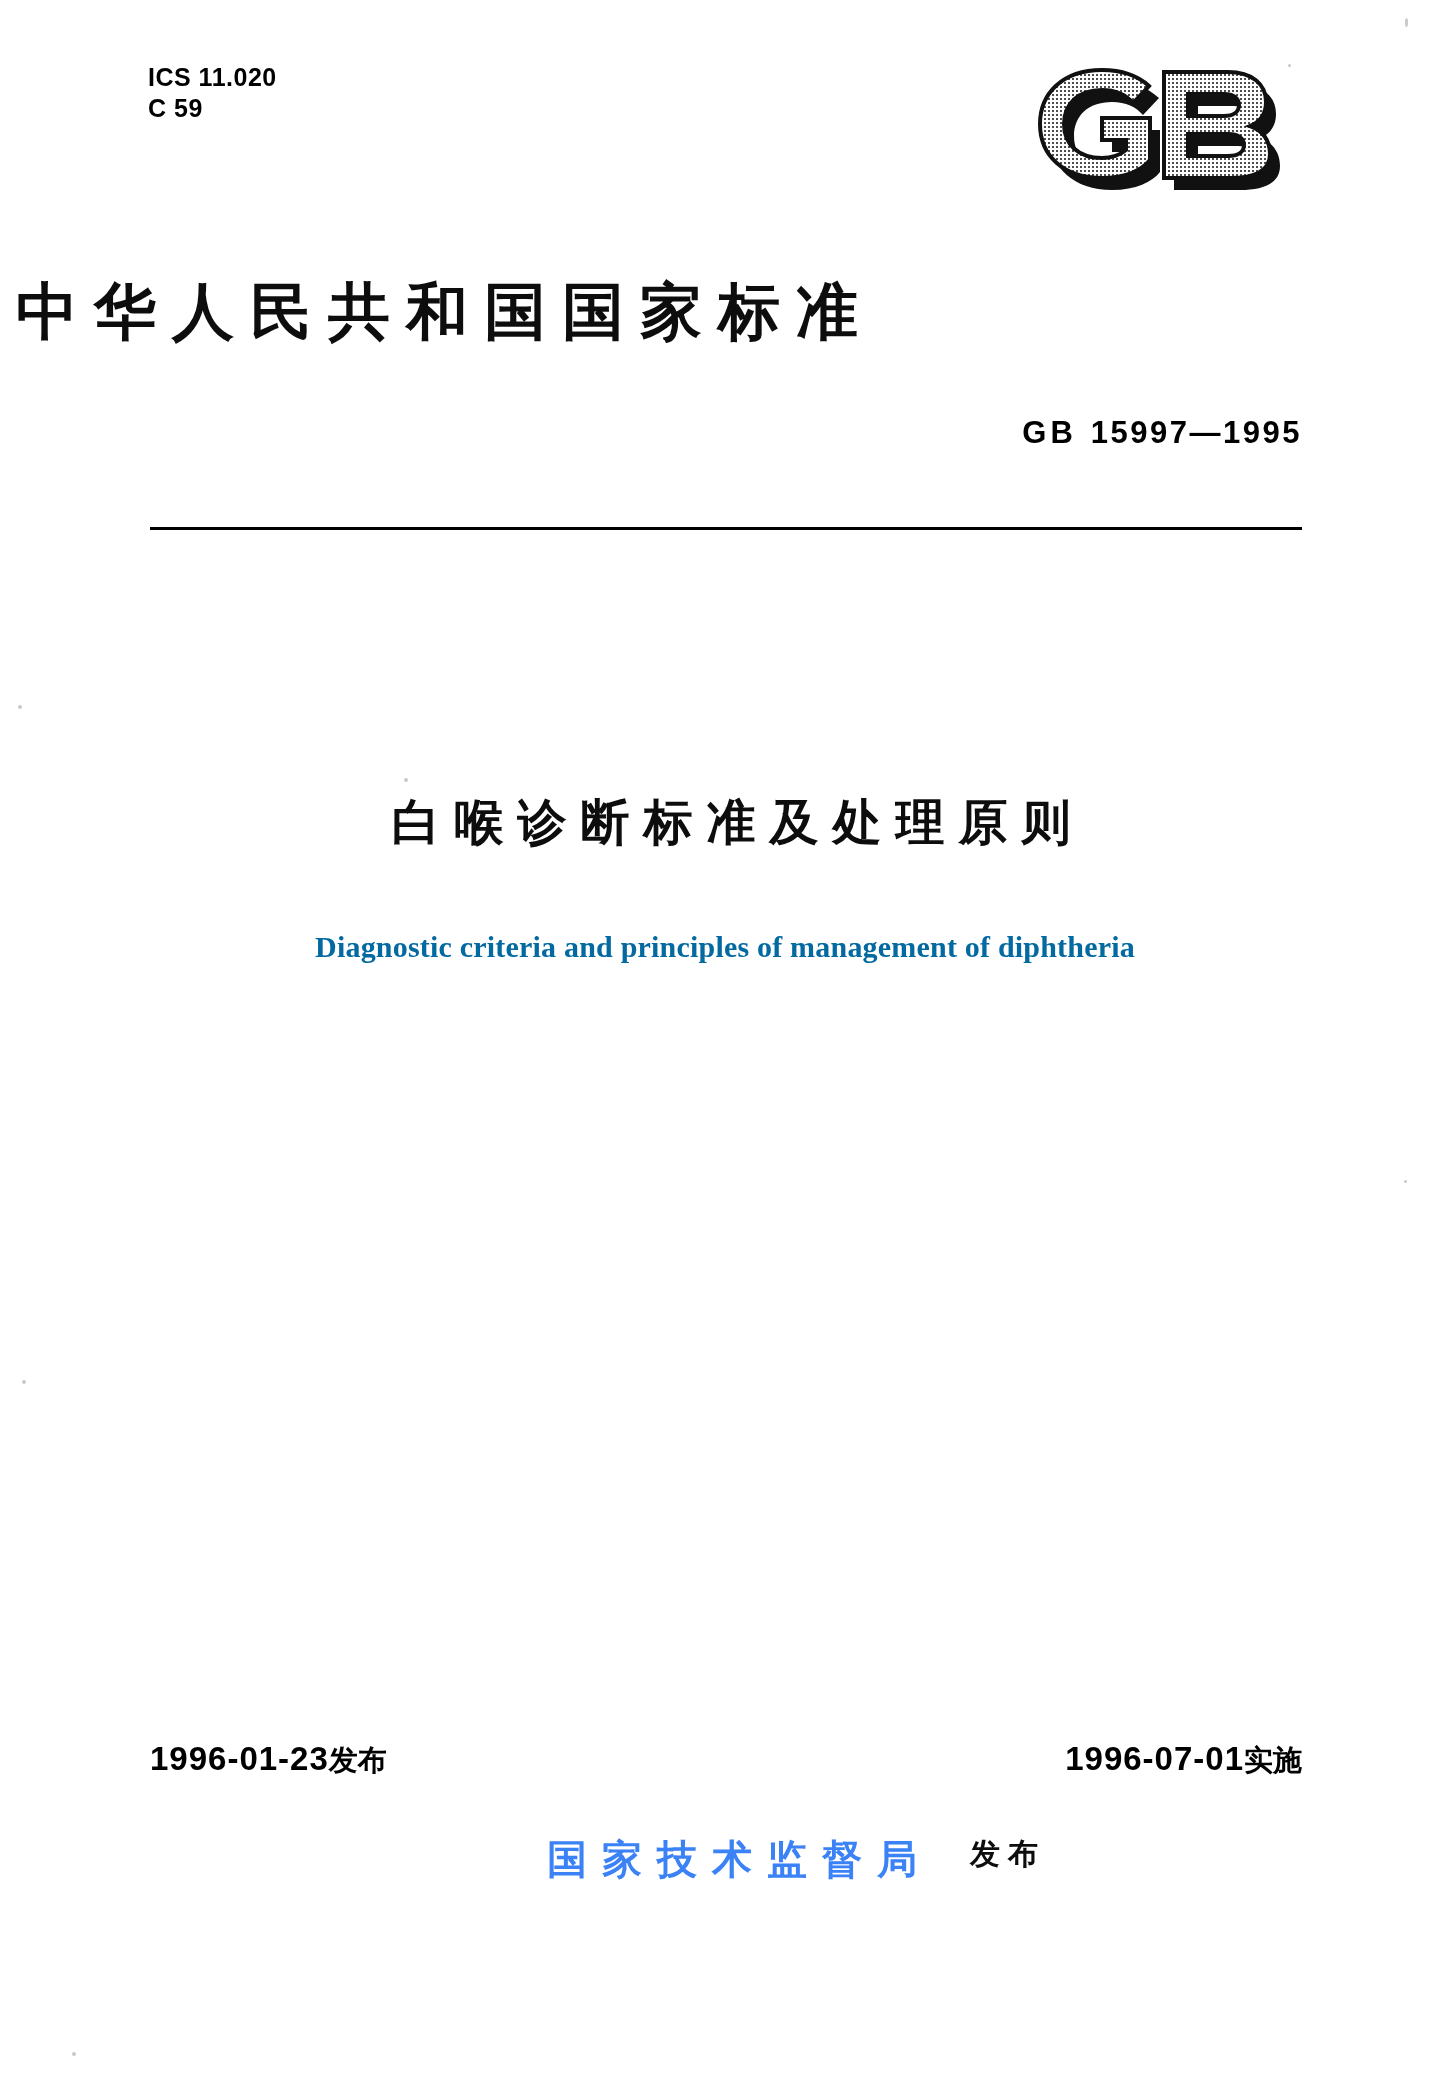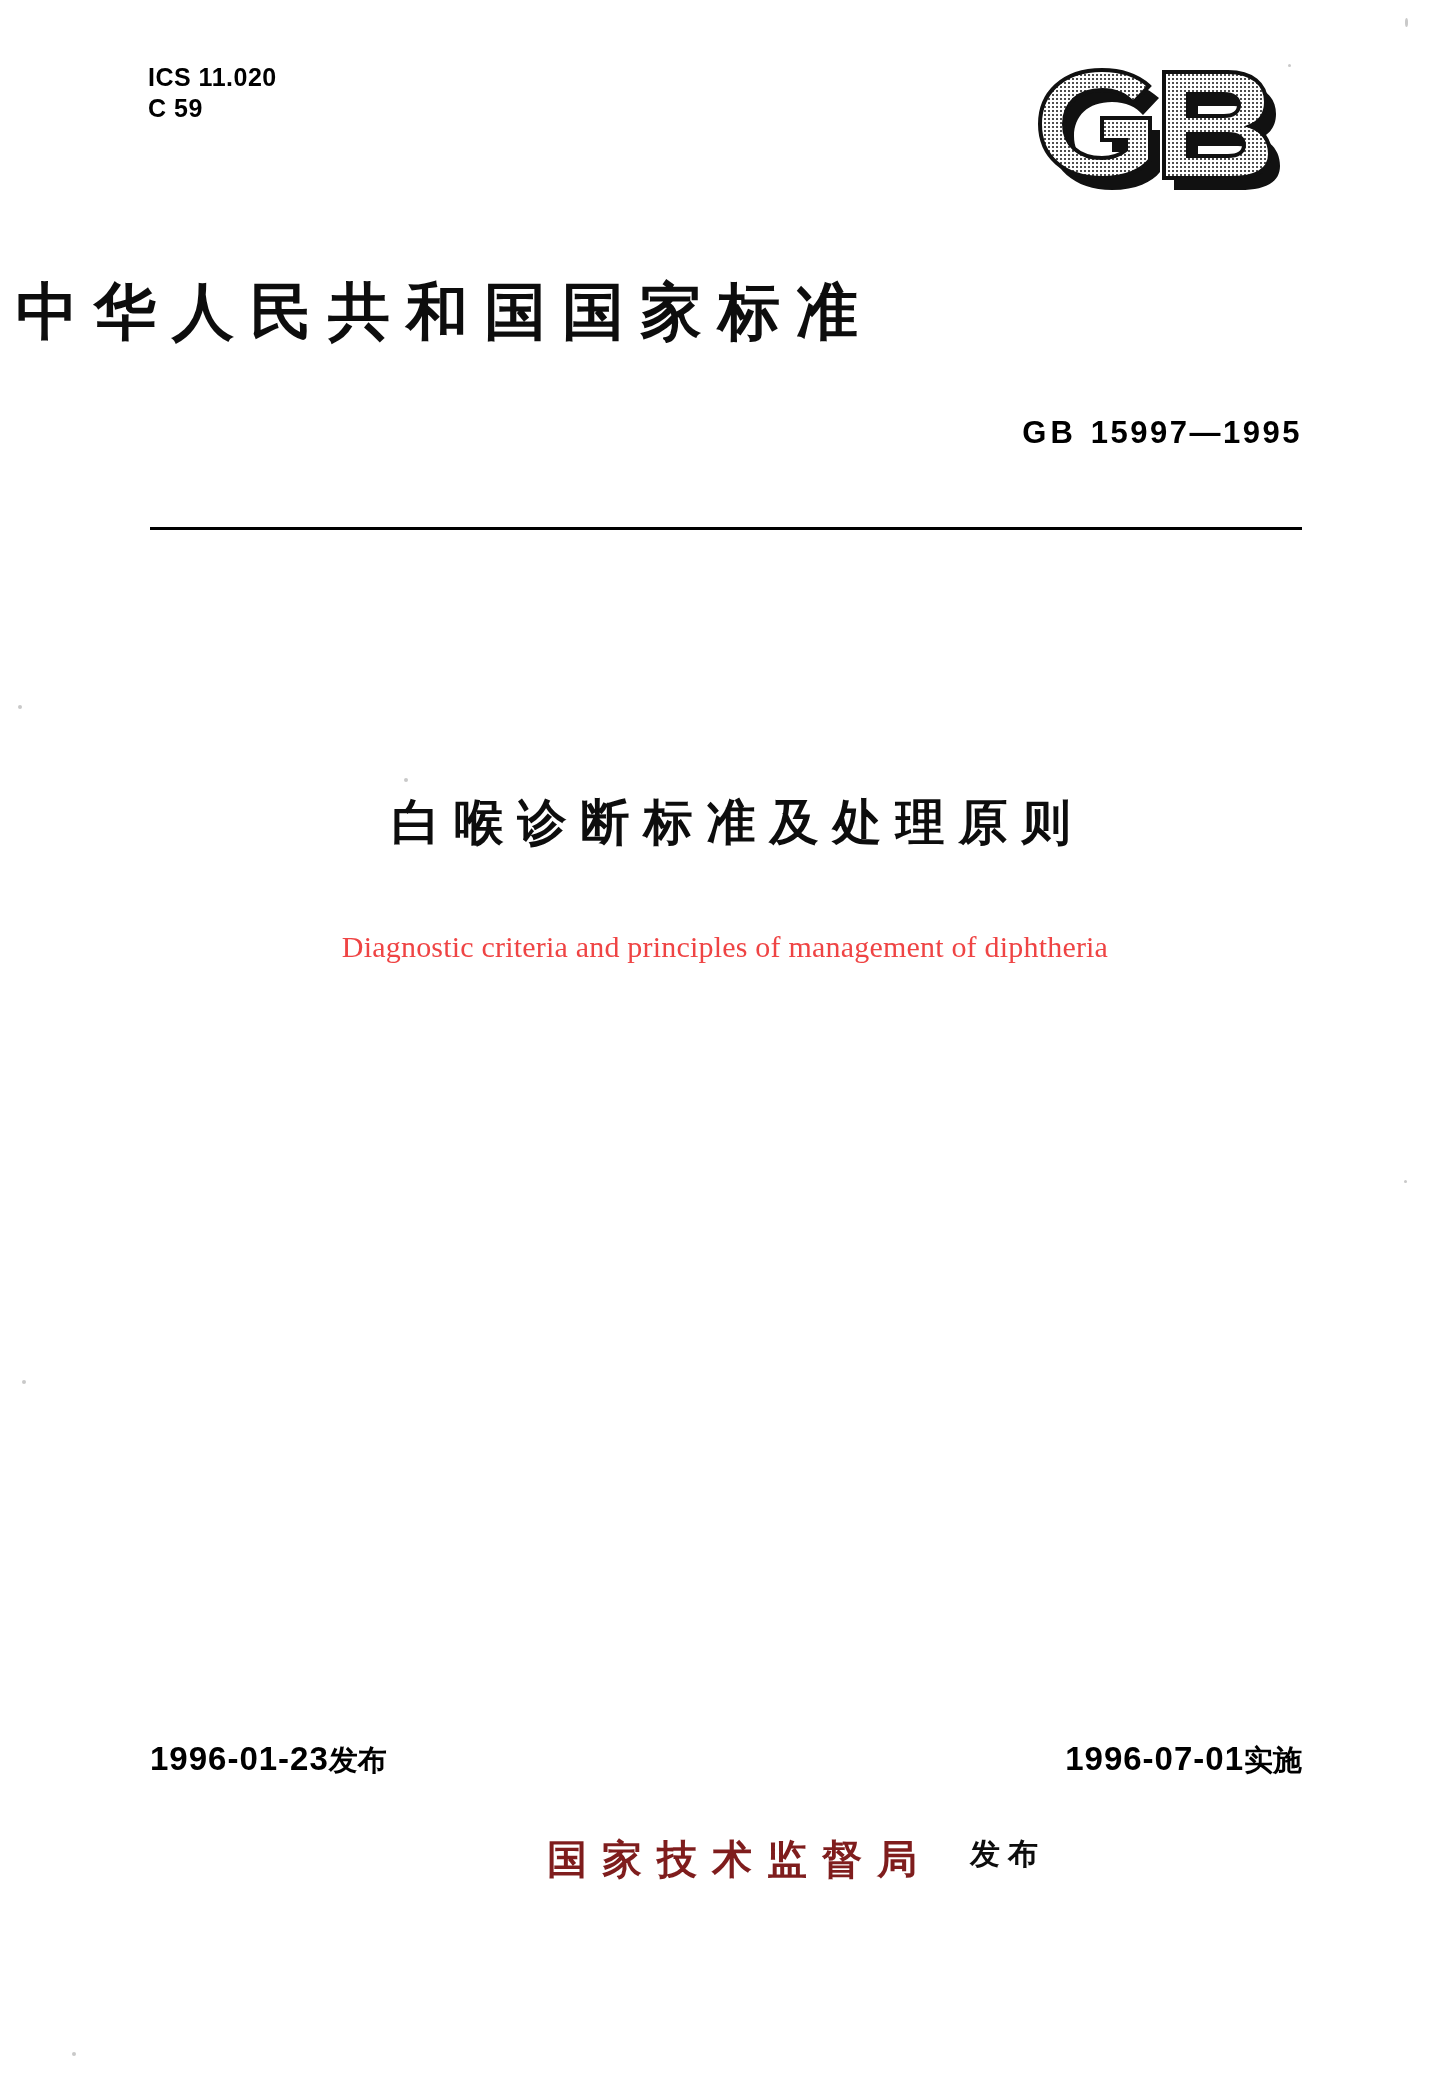--- a/index.html
+++ b/index.html
@@ -92,24 +92,24 @@
   }
 
   
   .doc-title-en {
     position: absolute;
     left: 0;
     right: 0;
     top: 930px;
     text-align: center;
     font-family: "Liberation Serif", serif;
-    font-weight: normal;
+    font-weight: bold;
     font-size: 30px;
     letter-spacing: 0.2px;
-    color: #ef4444;
+    color: #0369a1;
   }
 
   
   .date-issue {
     position: absolute;
     left: 150px;
     top: 1740px;
     font-family: "Liberation Sans", sans-serif;
     font-weight: bold;
     font-size: 33px;
@@ -146,21 +146,21 @@
     text-align: left;
   }
   .pub-line1 {
     font-family: "DejaVu Sans", sans-serif;
     font-weight: bold;
     font-size: 40px;
     letter-spacing: 15px;
     text-indent: 15px;
     line-height: 48px;
     padding-left: 14px;
-    color: #7f1d1d;
+    color: #3b82f6;
   }
   .pub-line2 {
     font-family: "DejaVu Sans", sans-serif;
     font-weight: bold;
     font-size: 40px;
     letter-spacing: 3px;
     line-height: 48px;
     color: #0d0d0d;
   }
   .pub-verb {

